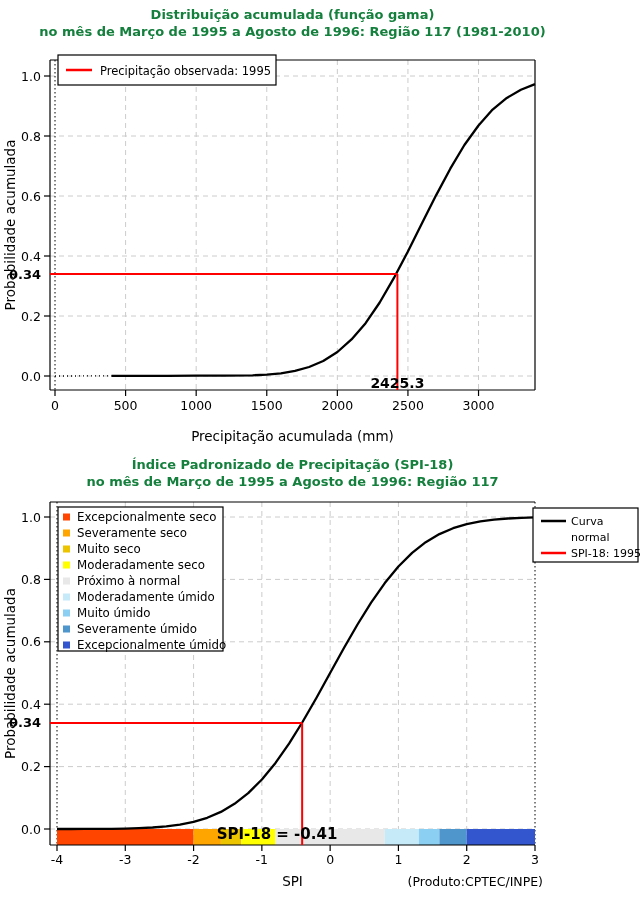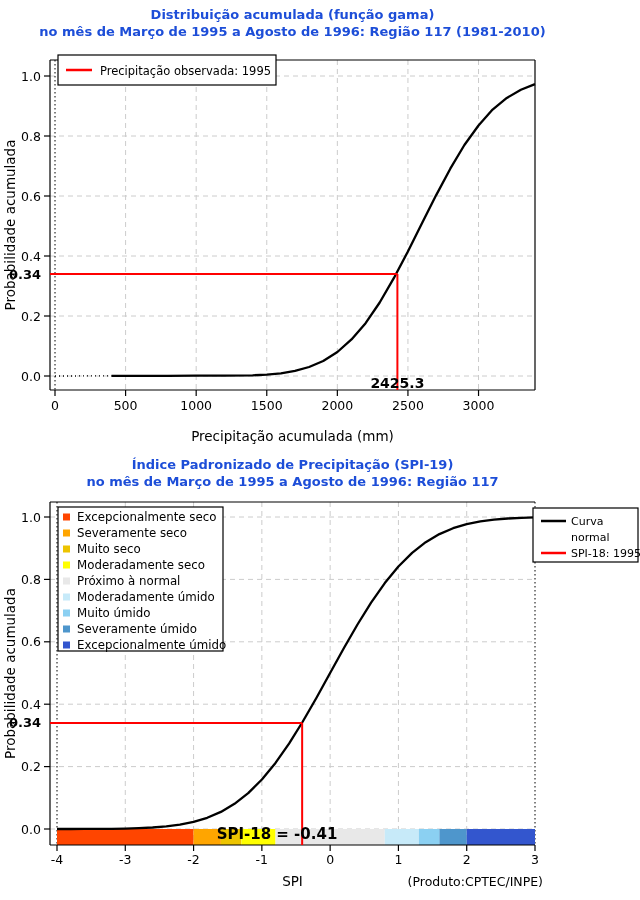--- a/index.html
+++ b/index.html
@@ -1,31 +1,31 @@
 <!DOCTYPE html>
 <html><head>
 <meta charset="utf-8">
 <style>
   html,body{margin:0;padding:0;background:#fff;}
   body{width:640px;height:900px;position:relative;font-family:"DejaVu Sans","Liberation Sans",sans-serif;}
-  .title-block{position:absolute;left:0;width:585px;text-align:center;font-weight:bold;color:#1d4ed8;}
+  .title-block{position:absolute;left:0;width:585px;text-align:center;font-weight:bold;color:#15803d;}
   .title-line{font-size:13px;line-height:17px;white-space:nowrap;}
   svg{position:absolute;left:0;top:0;}
   svg text{font-family:"DejaVu Sans","Liberation Sans",sans-serif;fill:#000;}
 </style>
 </head>
 <body>
 
 <div class="title-block" style="top:6px;">
   <div class="title-line">Distribuição acumulada (função gama)</div>
   <div class="title-line">no mês de Março de 1995 a Agosto de 1996: Região 117 (1981-2010)</div>
 </div>
 
 <div class="title-block" style="top:456px;">
-  <div class="title-line">Índice Padronizado de Precipitação (SPI-19)</div>
+  <div class="title-line">Índice Padronizado de Precipitação (SPI-18)</div>
   <div class="title-line">no mês de Março de 1995 a Agosto de 1996: Região 117</div>
 </div>
 
 <svg id="fig-svg" width="640" height="900" viewBox="0 0 640 900">
     <line x1="50" y1="376" x2="535" y2="376" stroke="#CCCCCC" stroke-width="1" stroke-dasharray="5 4"></line>
     <line x1="50" y1="316" x2="535" y2="316" stroke="#CCCCCC" stroke-width="1" stroke-dasharray="5 4"></line>
     <line x1="50" y1="256" x2="535" y2="256" stroke="#CCCCCC" stroke-width="1" stroke-dasharray="5 4"></line>
     <line x1="50" y1="196" x2="535" y2="196" stroke="#CCCCCC" stroke-width="1" stroke-dasharray="5 4"></line>
     <line x1="50" y1="136" x2="535" y2="136" stroke="#CCCCCC" stroke-width="1" stroke-dasharray="5 4"></line>
     <line x1="50" y1="76" x2="535" y2="76" stroke="#CCCCCC" stroke-width="1" stroke-dasharray="5 4"></line>

